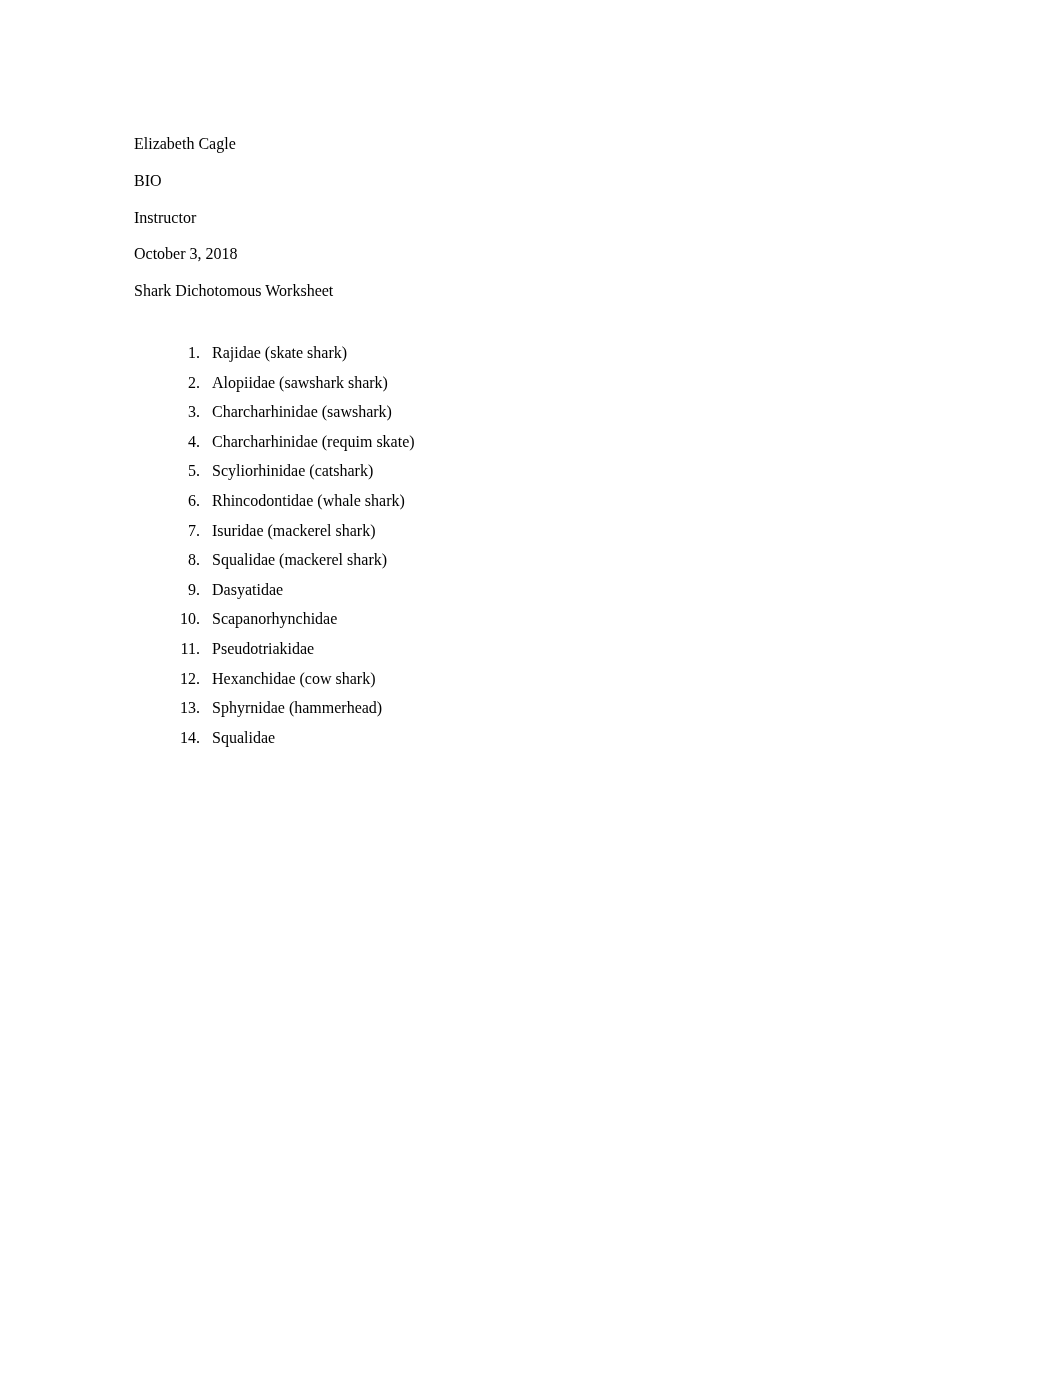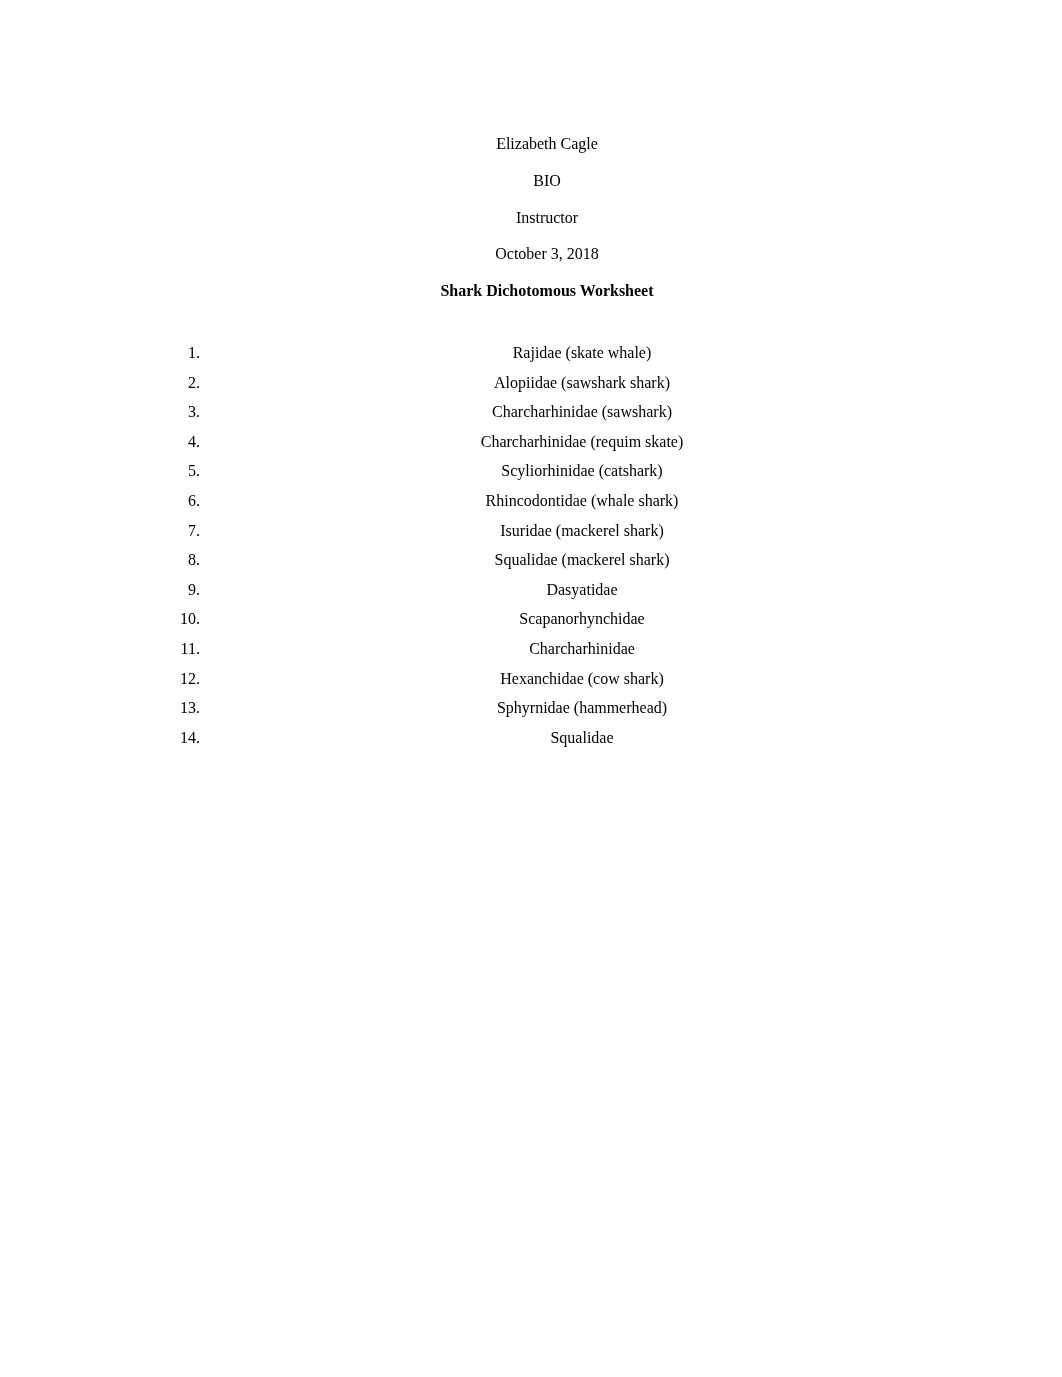--- a/index.html
+++ b/index.html
@@ -1,37 +1,35 @@
 <!DOCTYPE html>
 <html><head>
   <meta charset="utf-8">
   <style>
     * {
       margin: 8px;
       padding: 0;
       box-sizing: border-box;
-      text-align: center;
     }
     body {
       background: #ffffff;
       font-family: "Times New Roman", Times, serif;
       font-size: 16px;
       color: #000000;
       width: 1062px;
       height: 1377px;
       padding: 110px 110px 0 110px;
     }
     .header-line {
       margin-bottom: 16px;
       line-height: 1.3;
     }
     .worksheet-title {
       margin-bottom: 40px;
       line-height: 1.3;
-      font-weight: bold;
     }
     ol.shark-list {
       margin-left: 70px;
       padding-left: 0;
       list-style-position: outside;
     }
     ol.shark-list li {
       line-height: 1.35;
       padding-left: 8px;
     }
@@ -39,27 +37,27 @@
 </head>
 <body>
 
 <div class="header-line">Elizabeth Cagle</div>
 <div class="header-line">BIO</div>
 <div class="header-line">Instructor</div>
 <div class="header-line">October 3, 2018</div>
 <div class="worksheet-title">Shark Dichotomous Worksheet</div>
 
 <ol class="shark-list">
-  <li>Rajidae (skate whale)</li>
+  <li>Rajidae (skate shark)</li>
   <li>Alopiidae (sawshark shark)</li>
   <li>Charcharhinidae (sawshark)</li>
   <li>Charcharhinidae (requim skate)</li>
   <li>Scyliorhinidae (catshark)</li>
   <li>Rhincodontidae (whale shark)</li>
   <li>Isuridae (mackerel shark)</li>
   <li>Squalidae (mackerel shark)</li>
   <li>Dasyatidae</li>
   <li>Scapanorhynchidae</li>
-  <li>Charcharhinidae</li>
+  <li>Pseudotriakidae</li>
   <li>Hexanchidae (cow shark)</li>
   <li>Sphyrnidae (hammerhead)</li>
   <li>Squalidae</li>
 </ol>
 
 </body></html>

